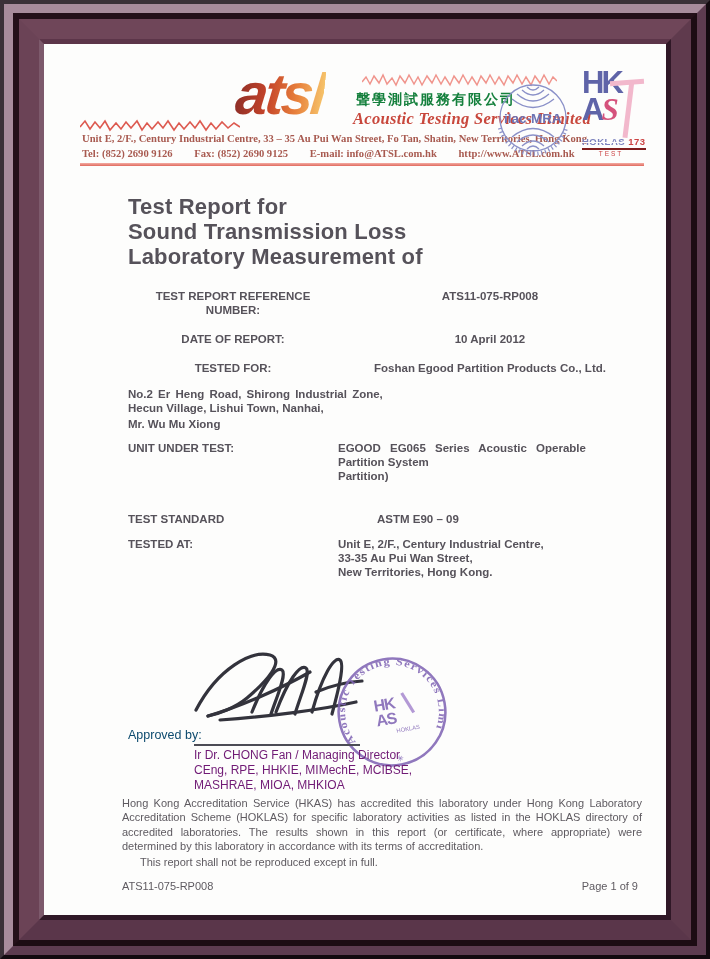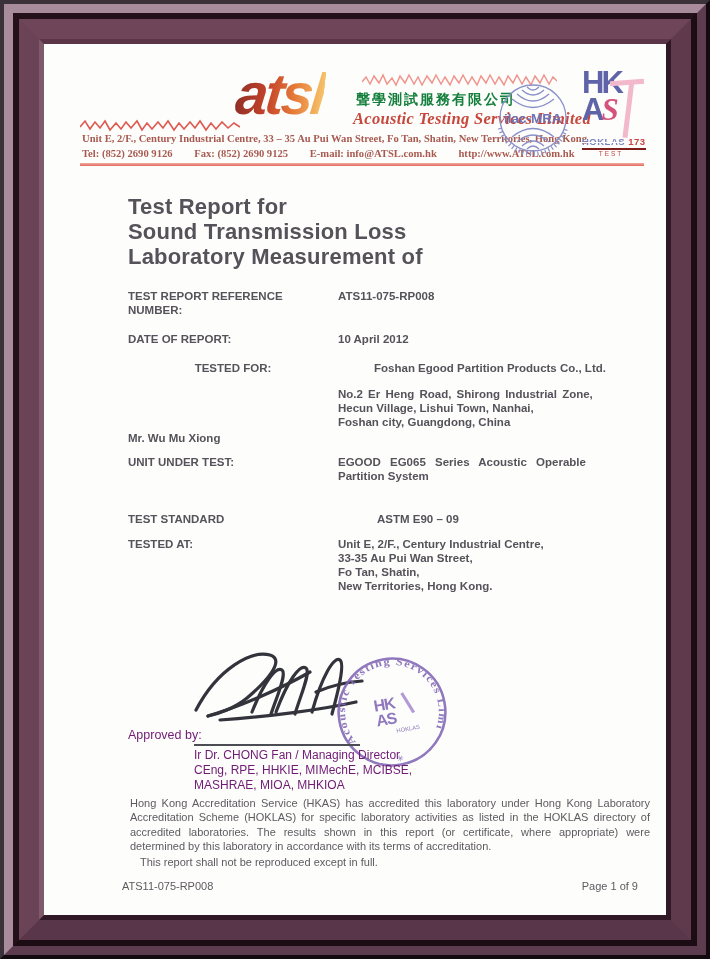--- a/index.html
+++ b/index.html
@@ -53,36 +53,36 @@
 
   
   .title-block{position:absolute;left:84px;top:150px;font-size:22px;font-weight:bold;
     color:#56525a;line-height:25px;letter-spacing:0.2px;}
 
   
   .fields{position:absolute;left:84px;top:245px;width:514px;}
   .field-row{display:flex;}
   .field-label{width:210px;flex-shrink:0;font-size:11.5px;font-weight:bold;color:#56525a;line-height:14px;}
   .field-value{width:304px;font-size:11.5px;font-weight:bold;color:#56525a;line-height:14px;}
-  .mb15{margin-bottom:15px;}.mb12{margin-bottom:12px;text-align:center;}.mb10{margin-bottom:10px;}
-  .mb2{margin-bottom:2px;}.mb29{margin-bottom:29px;}.mb11{margin-bottom:11px;gap:39px;}
+  .mb15{margin-bottom:15px;text-align:center;}.mb12{margin-bottom:12px;text-align:center;}.mb10{margin-bottom:10px;}
+  .mb2{margin-bottom:2px;flex-direction:column;}.mb29{margin-bottom:29px;}.mb11{margin-bottom:11px;gap:39px;}
   .ws2{word-spacing:2px;}.ws6{word-spacing:6px;}.ws12{word-spacing:12px;}
 
   
   .approval{position:absolute;left:84px;top:600px;width:470px;height:210px;}
   .sig-svg{position:absolute;left:62px;top:2px;}
   .stamp{position:absolute;left:200px;top:4px;transform:rotate(-10deg);opacity:0.88;}
-  .approved-label{position:absolute;left:0;top:84px;font-size:12.5px;color:#701a75;}
+  .approved-label{position:absolute;left:0;top:84px;font-size:12.5px;color:#0c4a6e;}
   .sig-line{position:absolute;left:66px;top:100px;width:166px;border-top:2px solid #4c4c55;}
   .name-block{position:absolute;left:66px;top:104px;font-size:12px;font-weight:normal;
     color:#701a75;line-height:15px;}
 
   
   .accreditation{position:absolute;left:78px;top:752px;width:520px;font-size:11px;
-    line-height:14.4px;text-align:justify;color:#5e5a60;margin-left:8px;}
+    line-height:14.4px;text-align:justify;color:#5e5a60;}
   .repro-note{position:absolute;left:96px;top:812px;font-size:11px;color:#5e5a60;}
   .page-footer{position:absolute;left:78px;right:28px;top:836px;display:flex;
     justify-content:space-between;font-size:11px;color:#5e5a60;}
 </style>
 </head>
 <body>
 
 <div class="frame1">
  <div class="frame2">
   <div class="frame3">
@@ -172,51 +172,50 @@
           <div class="field-value">
             <div>Foshan Egood Partition Products Co., Ltd.</div>
           </div>
         </div>
 
         <div class="field-row mb2">
           <div class="field-label"></div>
           <div class="field-value">
             <div class="ws2">No.2 Er Heng Road, Shirong Industrial Zone,</div>
             <div>Hecun Village, Lishui Town, Nanhai,</div>
-            <div>Foshan city, Guangdong, China</div>
           </div>
         </div>
 
         <div class="field-row mb10">
           <div class="field-value">
             <div>Mr. Wu Mu Xiong</div>
           </div>
         </div>
 
         <div class="field-row mb29">
           <div class="field-label">UNIT UNDER TEST:</div>
           <div class="field-value">
             <div class="ws6">EGOOD EG065 Series Acoustic Operable</div>
             <div>Partition System</div>
+            <div>Partition)</div>
           </div>
         </div>
 
         <div class="field-row mb11">
           <div class="field-label">TEST STANDARD</div>
           <div class="field-value">
             <div>ASTM E90 – 09</div>
           </div>
         </div>
 
         <div class="field-row">
           <div class="field-label">TESTED AT:</div>
           <div class="field-value">
             <div>Unit E, 2/F., Century Industrial Centre,</div>
             <div>33-35 Au Pui Wan Street,</div>
-            <div>Fo Tan, Shatin,</div>
             <div>New Territories, Hong Kong.</div>
           </div>
         </div>
       </div>
 
       <div class="approval">
         <svg class="sig-svg" width="185" height="100" viewBox="0 0 185 100">
           <g stroke="#33333c" stroke-width="3.2" fill="none" stroke-linecap="round">
             <path d="M6,64 C28,22 62,4 80,9 C96,14 76,36 57,52 C45,62 28,68 18,70"></path>
             <path d="M18,70 C52,60 92,42 120,26"></path>

